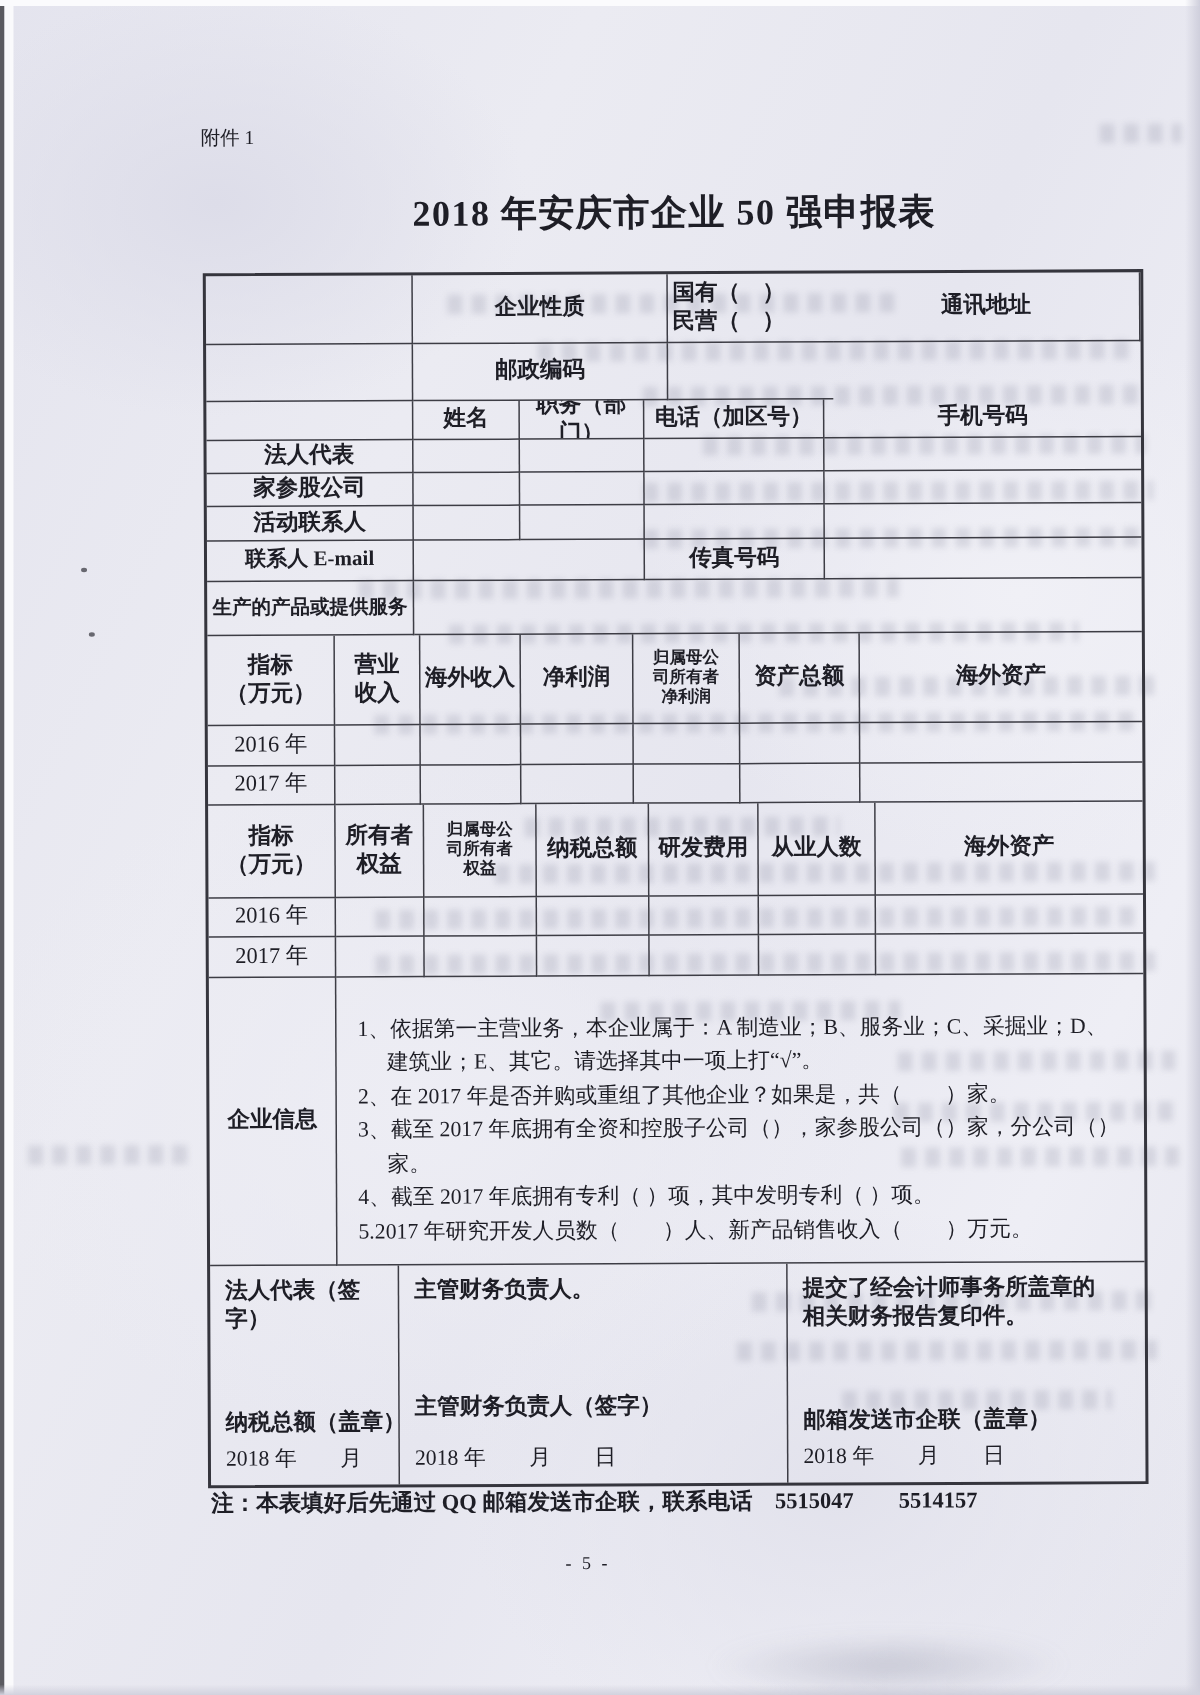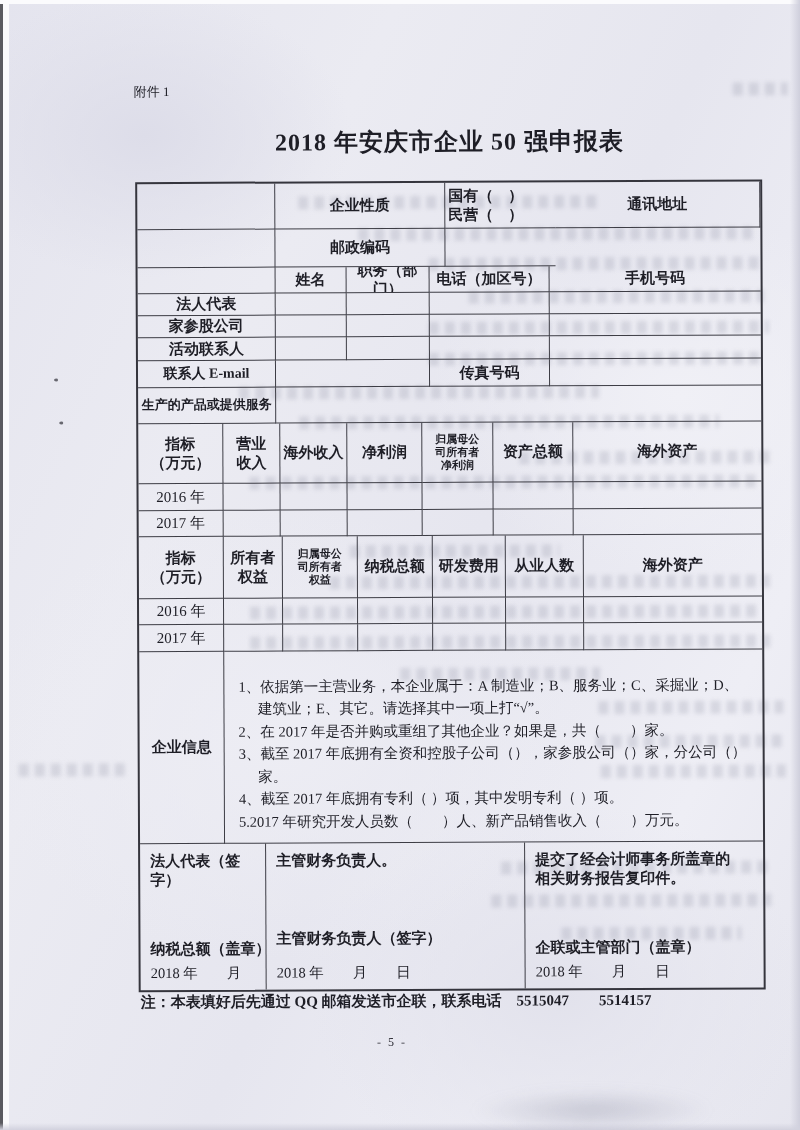--- a/index.html
+++ b/index.html
@@ -242,21 +242,21 @@
         <div class="sig-bottom">
           <div class="b">主管财务负责人（签字）</div>
           <div class="sig-gap"></div>
           <div class="date">2018 年　　月　　日</div>
         </div>
       </div>
       <div class="cell nb lc sig-cell">
         <div class="b pre">提交了经会计师事务所盖章的
 相关财务报告复印件。</div>
         <div class="sig-bottom">
-          <div class="b">企联或主管部门（盖章）</div>
+          <div class="b">邮箱发送市企联（盖章）</div>
           <div class="sig-gap-sm"></div>
           <div class="date">2018 年　　月　　日</div>
         </div>
       </div>
     </div>
 
   </div>
 
   <div class="footnote">注：本表填好后先通过 QQ 邮箱发送市企联，联系电话　5515047　　5514157</div>
   <div class="pagenum">- 5 -</div>

